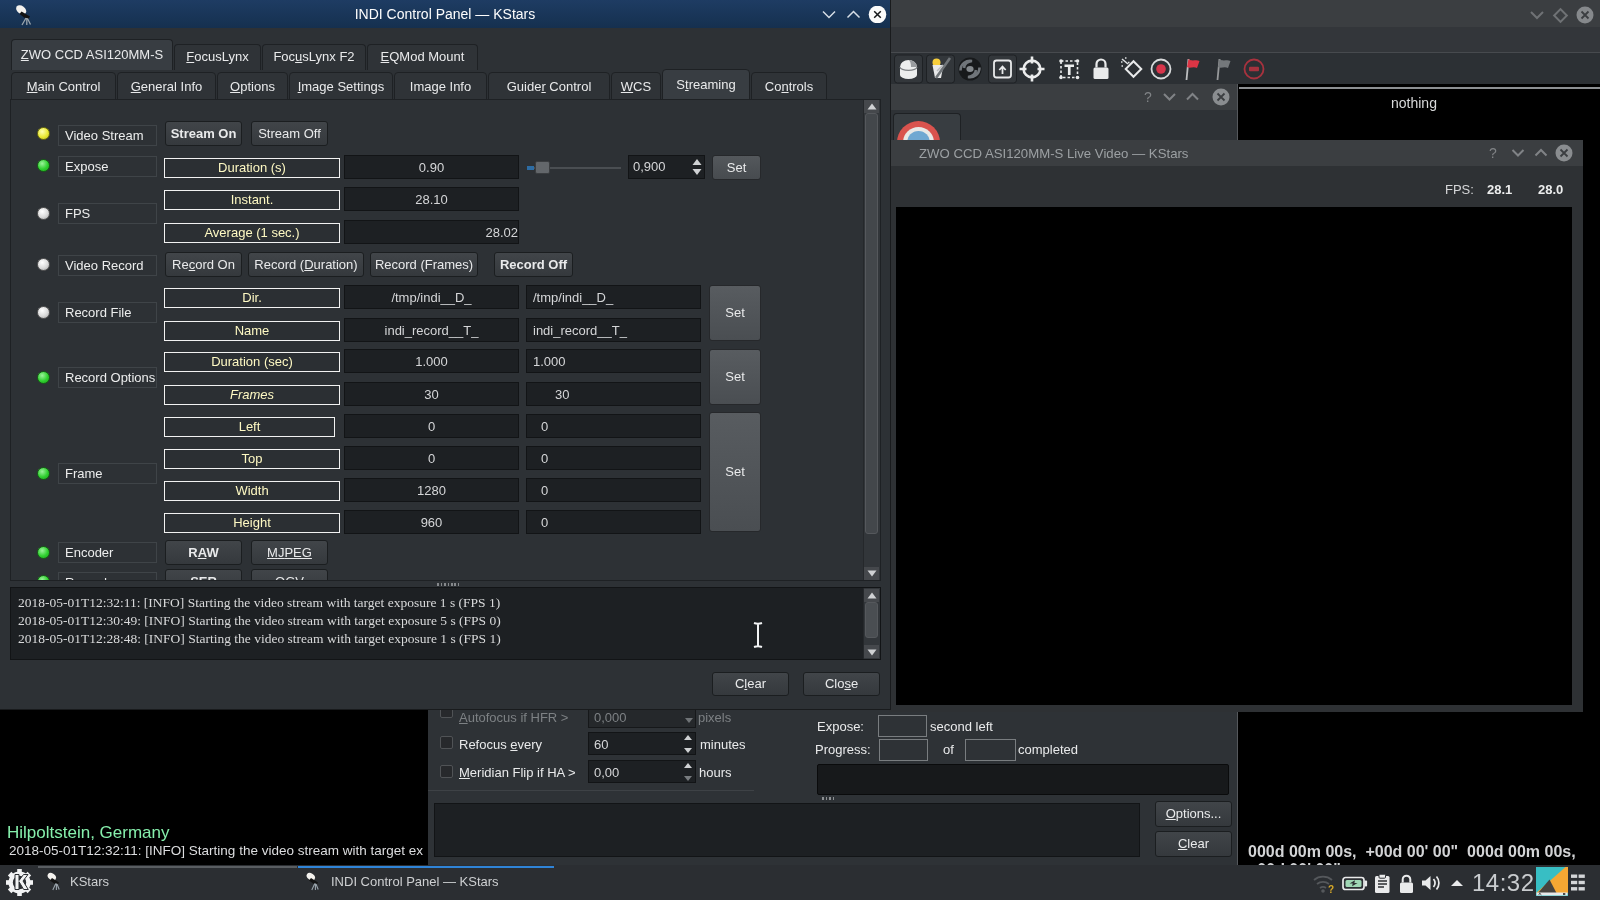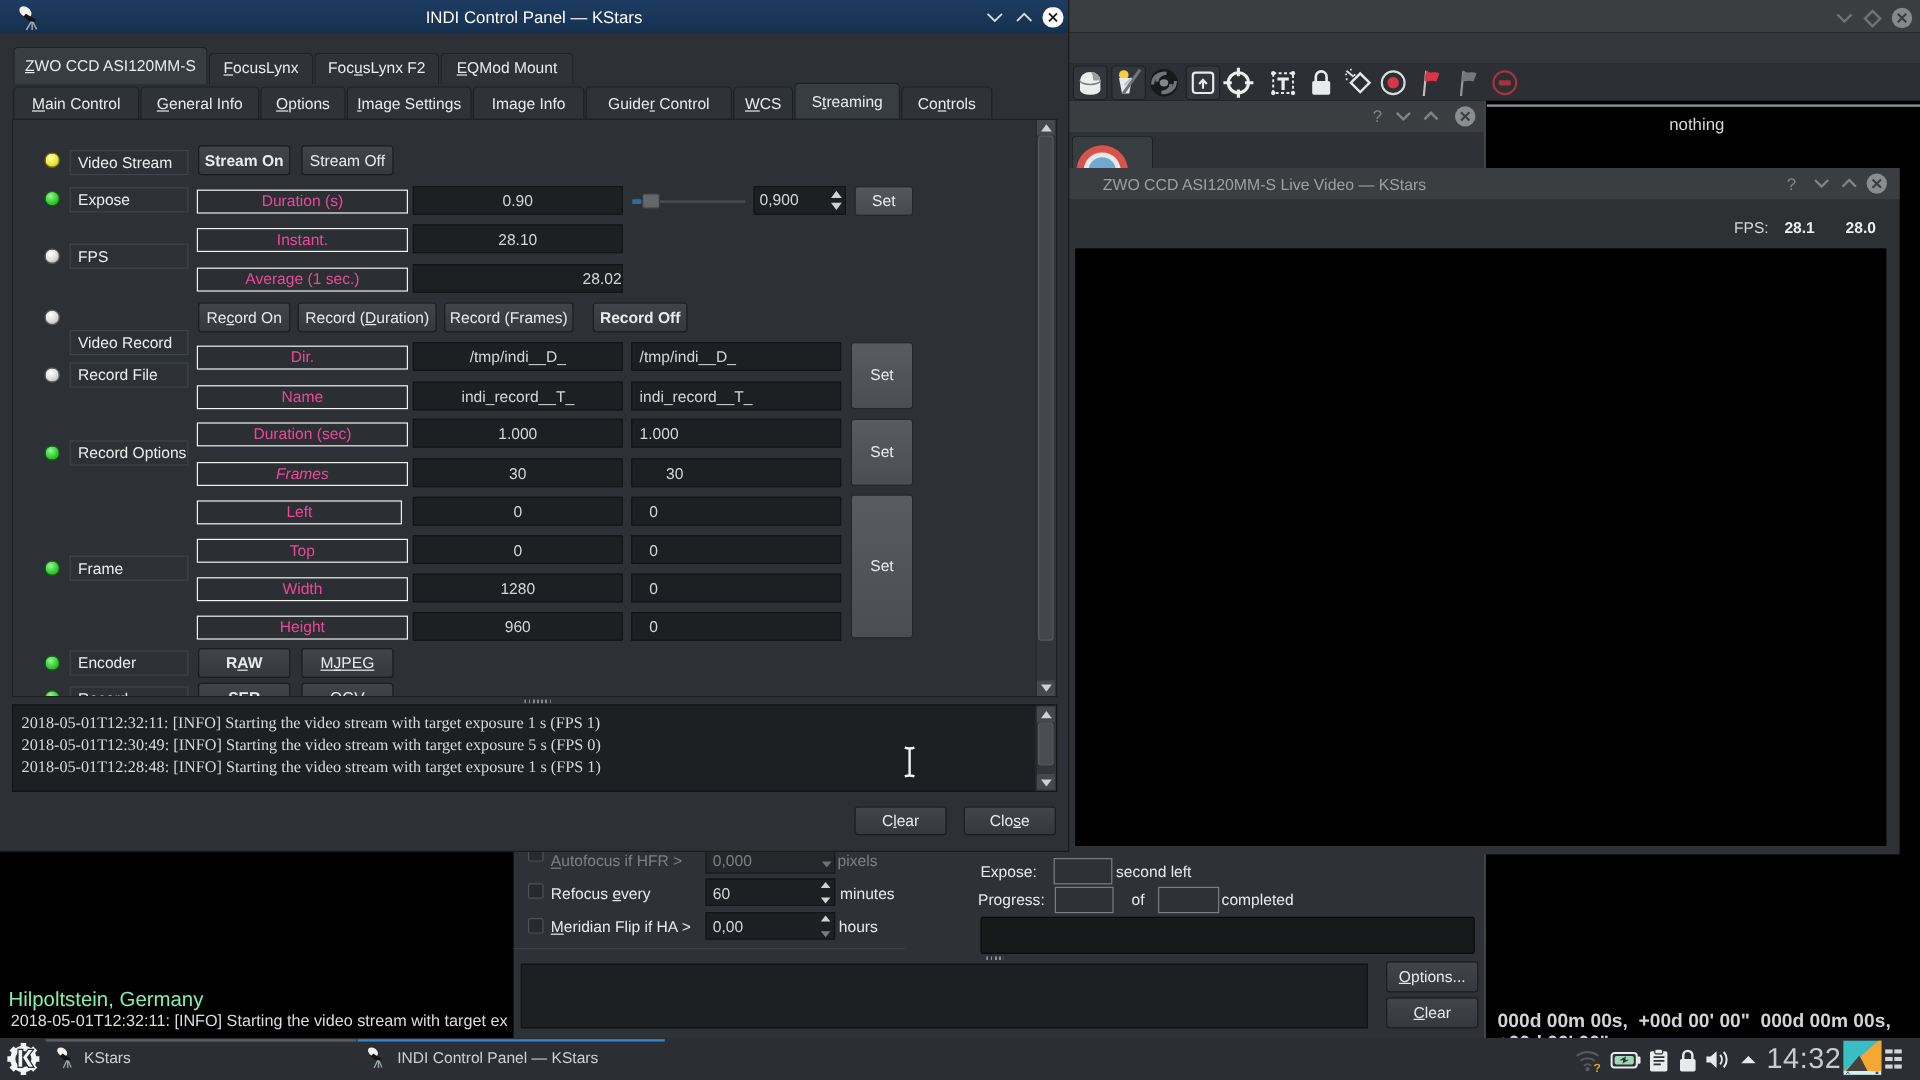--- a/index.html
+++ b/index.html
@@ -6,21 +6,21 @@
 html,body { width:1600px; height:900px; overflow:hidden; background:#000; }
 body { font-family:"Liberation Sans", sans-serif; font-size:13px; color:#e9eaeb; position:relative; will-change:transform; }
 .abs { position:absolute; }
 .btn {
   position:absolute;
   background:linear-gradient(to bottom,#414549,#35393d);
   border:1px solid #1b1e20; border-radius:3px;
   color:#e9eaeb; text-align:center; line-height:22px; font-size:13px;
 }
 .lframe { position:absolute; border:1px solid #3f4448; padding-left:6px; line-height:19px; color:#eceded; }
-.lbtn { position:absolute; border:1px solid #f2f2f2; background:#2b2f33; text-align:center; line-height:18px; color:#ec4899; }
+.lbtn { position:absolute; border:1px solid #f2f2f2; background:#2b2f33; text-align:center; line-height:18px; color:#fef9c3; }
 .field { position:absolute; background:#1d2023; border:1px solid #121416; color:#d5d6d8; }
 .fc { text-align:center; }
 .led { position:absolute; width:13px; height:13px; border-radius:50%; }
 .led.green { background:radial-gradient(circle at 38% 32%, #9bf29b, #2fd02f 55%, #1d9e1d); border:1px solid #156015;}
 .led.yellow { background:radial-gradient(circle at 38% 32%, #ffffb0, #eaea35 55%, #bcbc22); border:1px solid #70700f;}
 .led.gray { background:radial-gradient(circle at 38% 32%, #ffffff, #dadada 55%, #a0a0a0); border:1px solid #5a5a5a;}
 .tab { position:absolute; background:#2f3337; border:1px solid #1e2124; border-radius:4px 4px 0 0; text-align:center; }
 .tabact { background:#383d42; }
 </style>
 </head>
@@ -227,21 +227,21 @@
         <path d="M7 19 l-4.5 -6 h9 z" fill="#cfd1d3"></path>
       </svg>
   <div class="btn" style="left:701px;top:54.5px;width:49px;height:25px;line-height:23px;background:linear-gradient(to bottom,#54585c,#474b4f);border-color:#26282b;">Set</div>
   <div class="led gray" style="left:25.5px;top:106.5px;"></div>
   <div class="lframe" style="left:47px;top:103px;width:99px;height:21px;">FPS</div>
   <div class="lbtn" style="left:153px;top:90px;width:176px;height:20px;">Instant.</div>
   <div class="field fc" style="left:333px;top:87px;width:175px;height:24px;line-height:23px;">28.10</div>
   <div class="lbtn" style="left:153px;top:122.5px;width:176px;height:20px;">Average (1 sec.)</div>
   <div class="field fc" style="left:333px;top:119.5px;width:175px;height:24px;line-height:23px;text-align:right;">28.02</div>
   <div class="led gray" style="left:25.5px;top:158.0px;"></div>
-  <div class="lframe" style="left:47px;top:155px;width:99px;height:21px;margin-top:20px;">Video Record</div>
+  <div class="lframe" style="left:47px;top:155px;width:99px;height:21px;">Video Record</div>
   <div class="btn" style="left:154px;top:151.5px;width:77px;height:25px;line-height:23px;">Re<u>c</u>ord On</div>
   <div class="btn" style="left:237px;top:151.5px;width:116px;height:25px;line-height:23px;">Record (<u>D</u>uration)</div>
   <div class="btn" style="left:359px;top:151.5px;width:108px;height:25px;line-height:23px;">Record (Frames)</div>
   <div class="btn" style="left:483px;top:151.5px;width:79px;height:25px;line-height:23px;font-weight:bold;">Record Off</div>
   <div class="led gray" style="left:25.5px;top:205.5px;"></div>
   <div class="lframe" style="left:47px;top:202px;width:99px;height:21px;">Record File</div>
   <div class="lbtn" style="left:153px;top:188px;width:176px;height:20px;">Dir.</div>
   <div class="field fc" style="left:333px;top:185px;width:175px;height:24px;line-height:23px;">/tmp/indi__D_</div>
   <div class="field" style="left:515px;top:185px;width:175px;height:24px;line-height:23px;padding-left:6px;">/tmp/indi__D_</div>
   <div class="lbtn" style="left:153px;top:220.5px;width:176px;height:20px;">Name</div>

